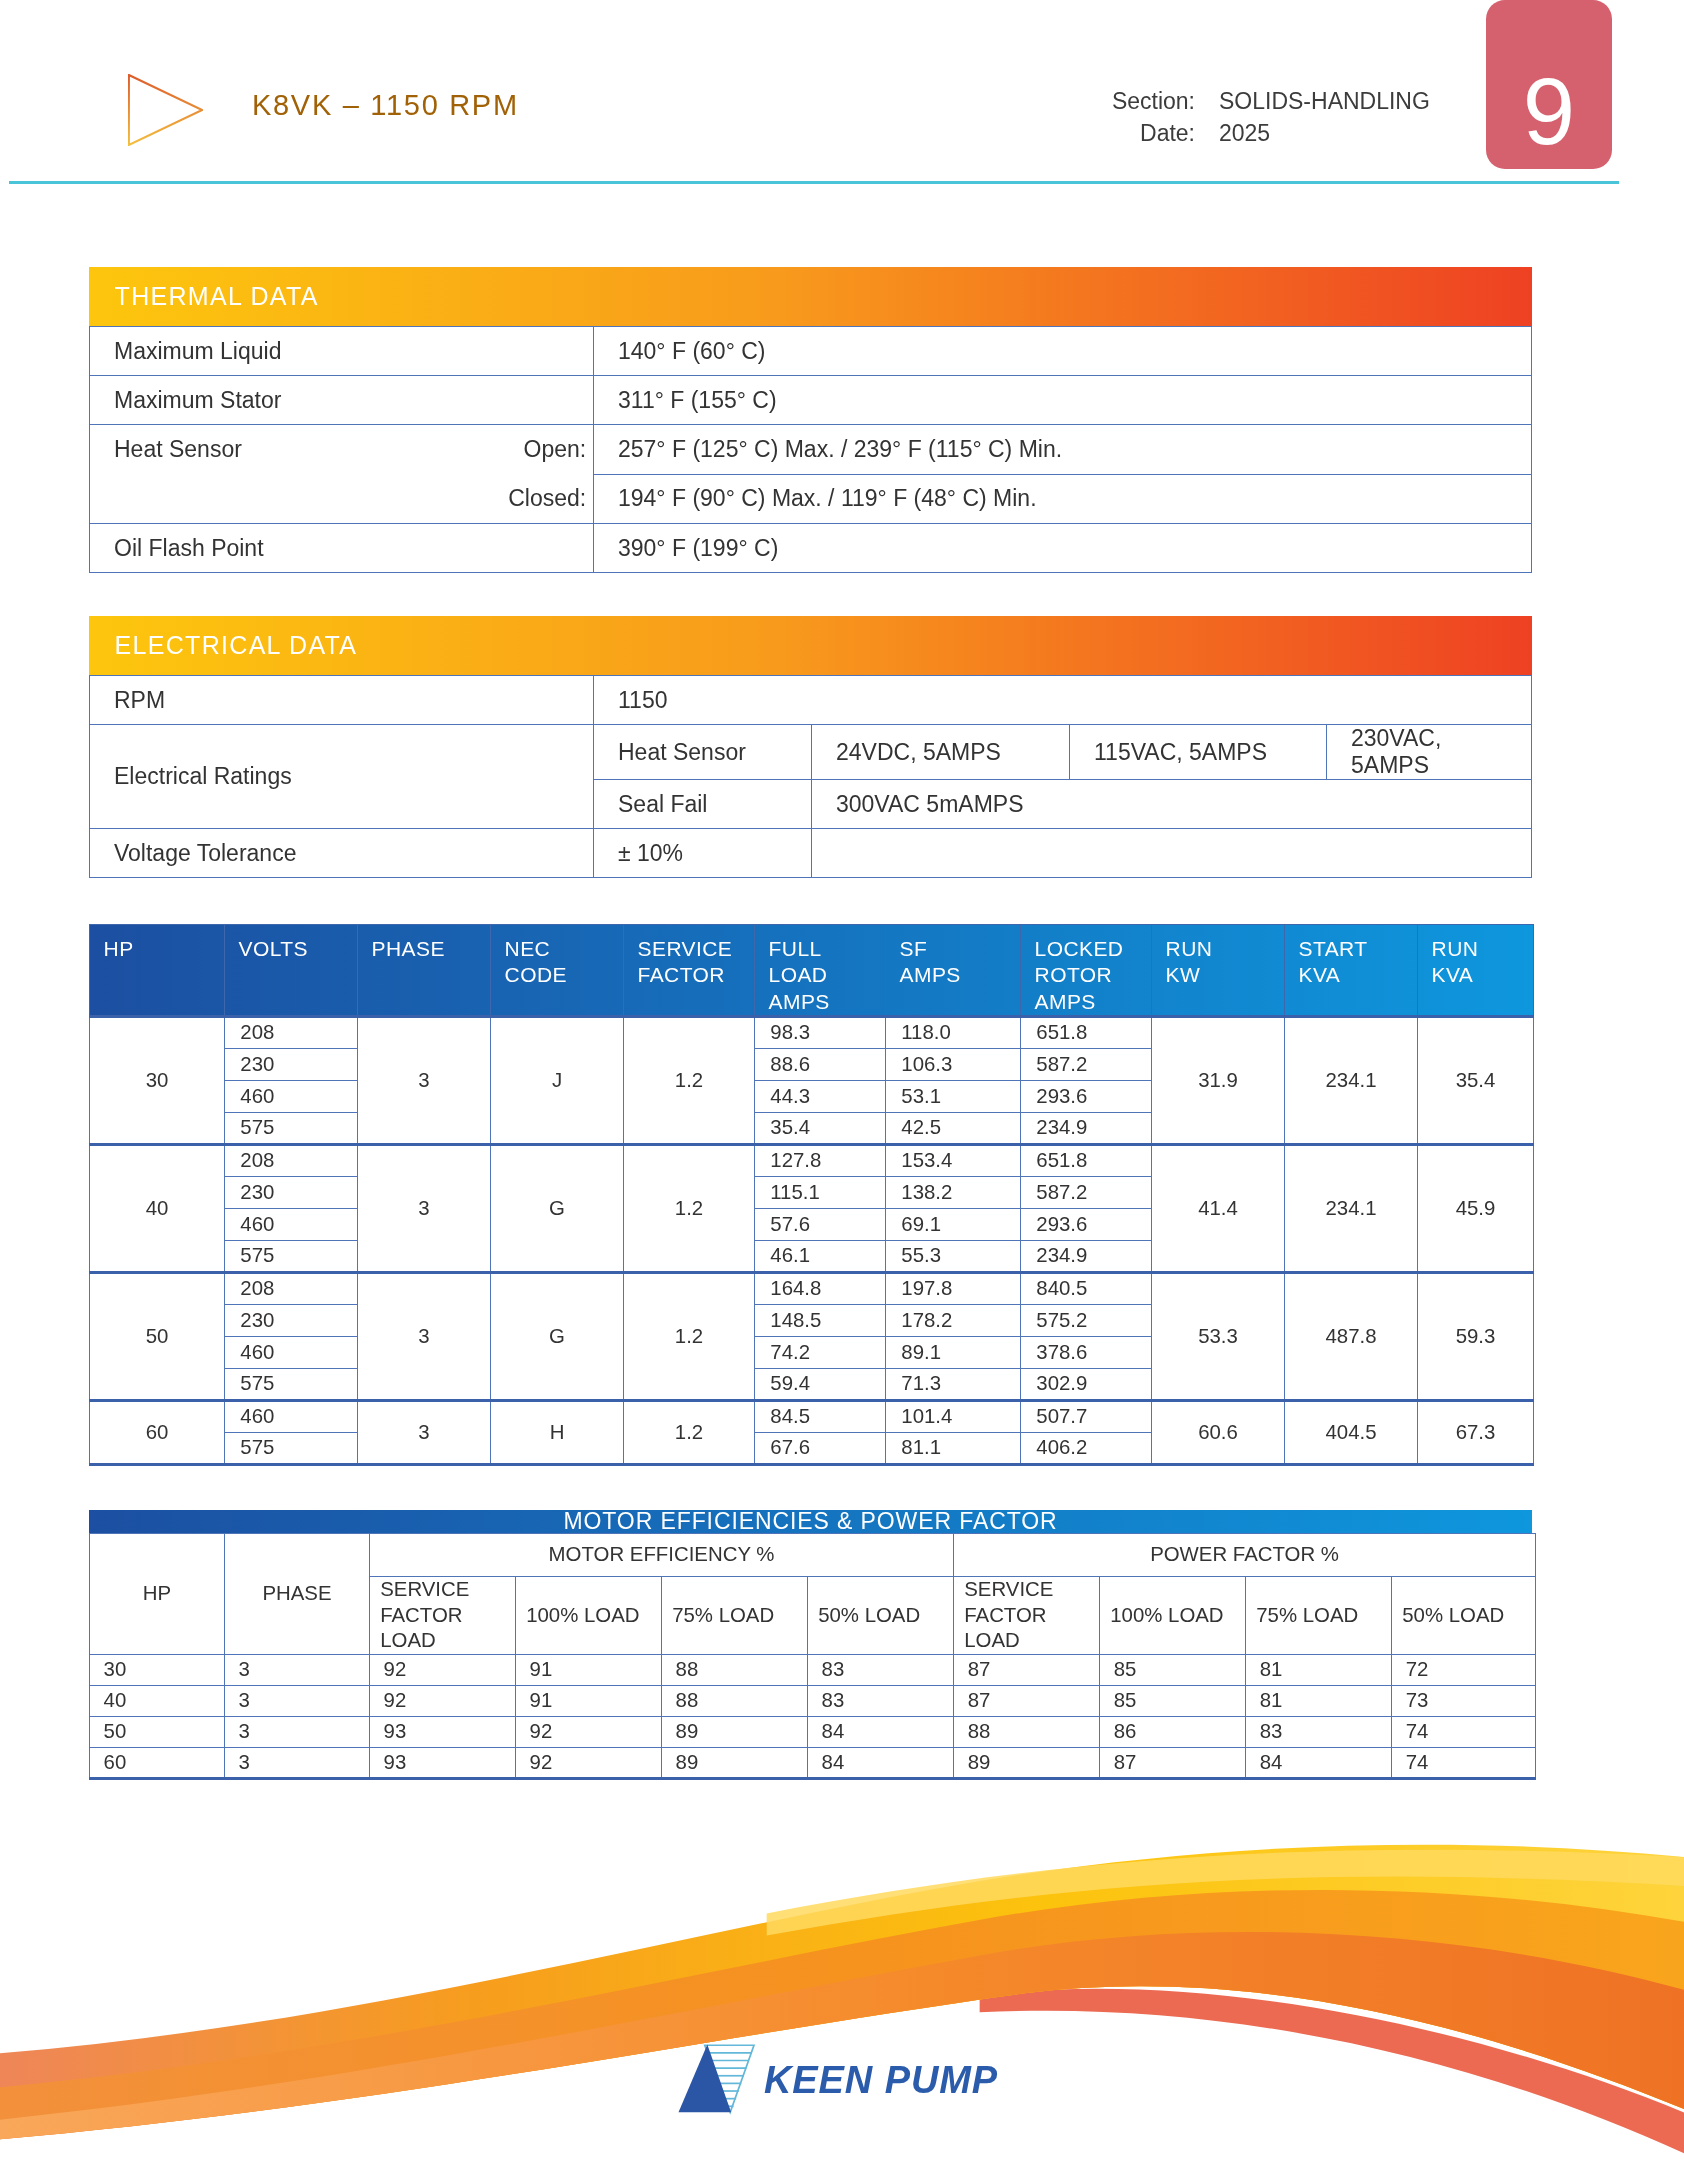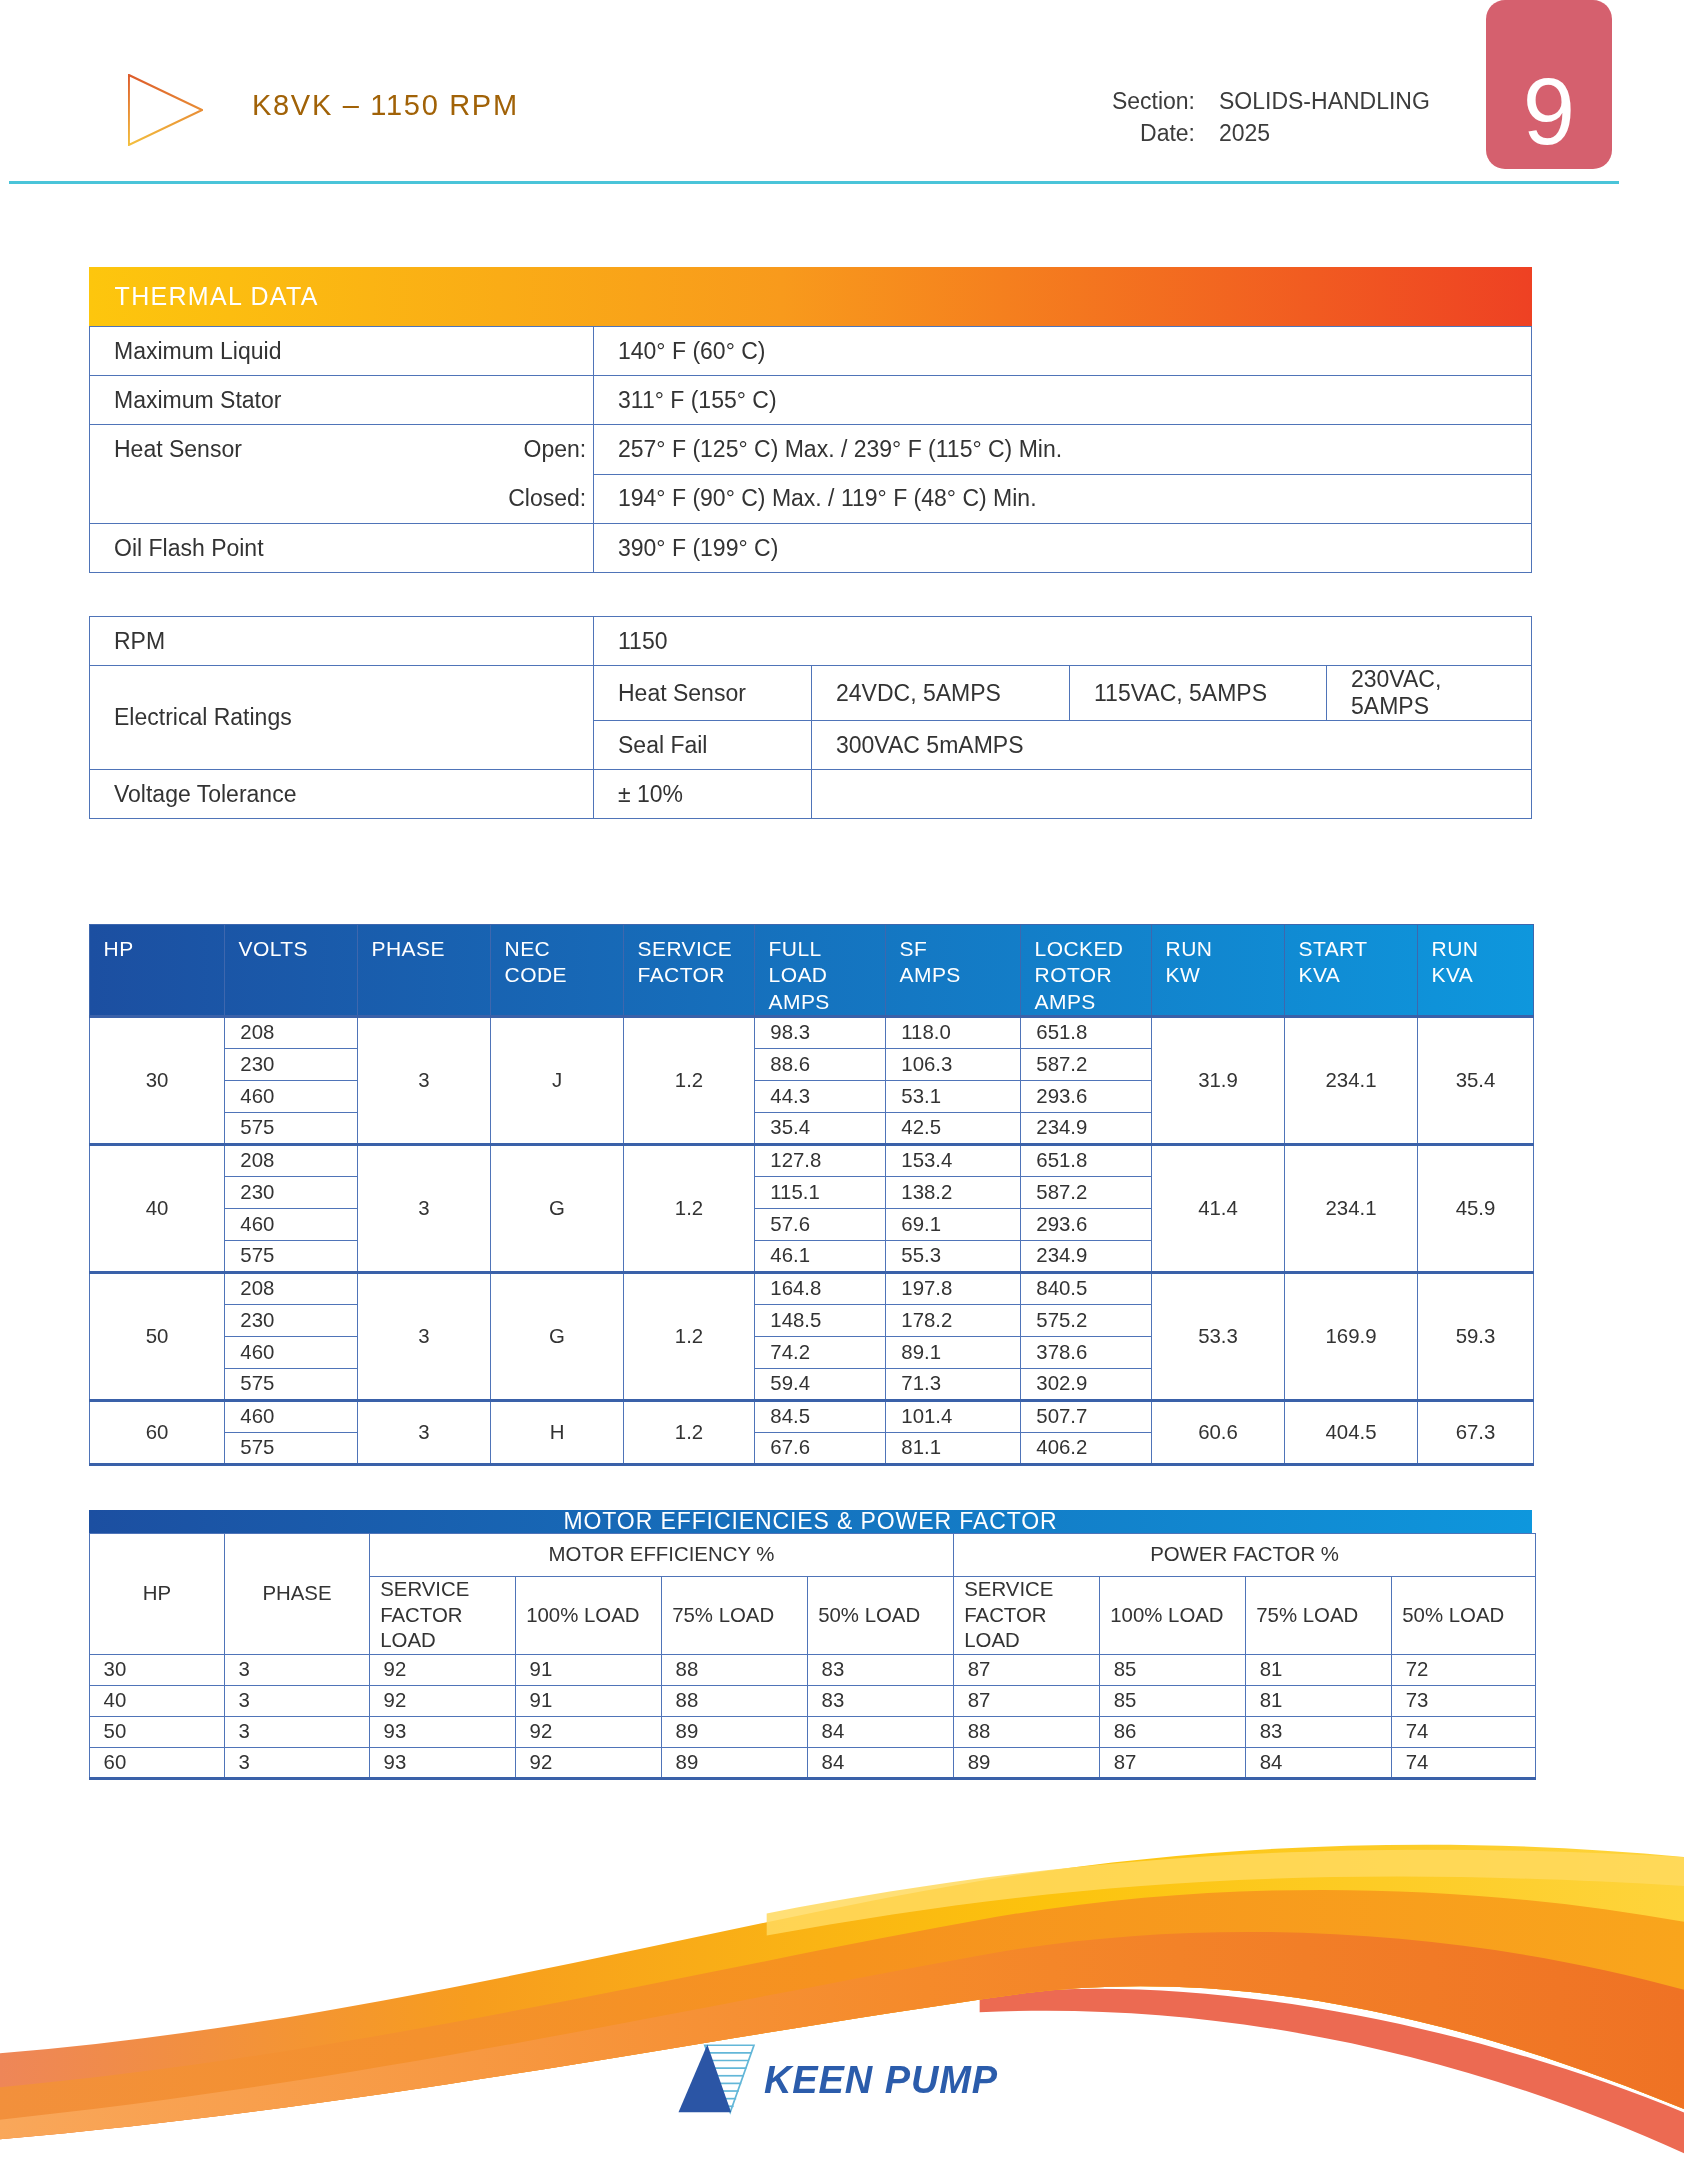--- a/index.html
+++ b/index.html
@@ -146,20 +146,21 @@
       </tr>
       <tr>
         <td>Oil Flash Point</td>
         <td>390° F (199° C)</td>
       </tr>
     </tbody>
       </table>
   </div>
 
   <div class="tblwrap electrical">
+    <div class="warmbar">ELECTRICAL DATA</div>
     <table>
       <colgroup>
         <col style="width:504px">
           <col style="width:218px">
           <col style="width:258px">
         <col style="width:257px">
           <col style="width:205px">
       </colgroup>
       <tbody>
           <tr>
@@ -295,21 +296,21 @@
         <tr class="gfirst">
           <td class="c" rowspan="4">50</td>
           <td>208</td>
           <td class="c" rowspan="4">3</td>
           <td class="c" rowspan="4">G</td>
           <td class="c" rowspan="4">1.2</td>
           <td>164.8</td>
           <td>197.8</td>
           <td>840.5</td>
           <td class="c" rowspan="4">53.3</td>
-          <td class="c" rowspan="4">169.9</td>
+          <td class="c" rowspan="4">487.8</td>
           <td class="c" rowspan="4">59.3</td>
         </tr>
         <tr>
           <td>230</td>
           <td>148.5</td>
           <td>178.2</td>
           <td>575.2</td>
         </tr>
         <tr>
           <td>460</td>

